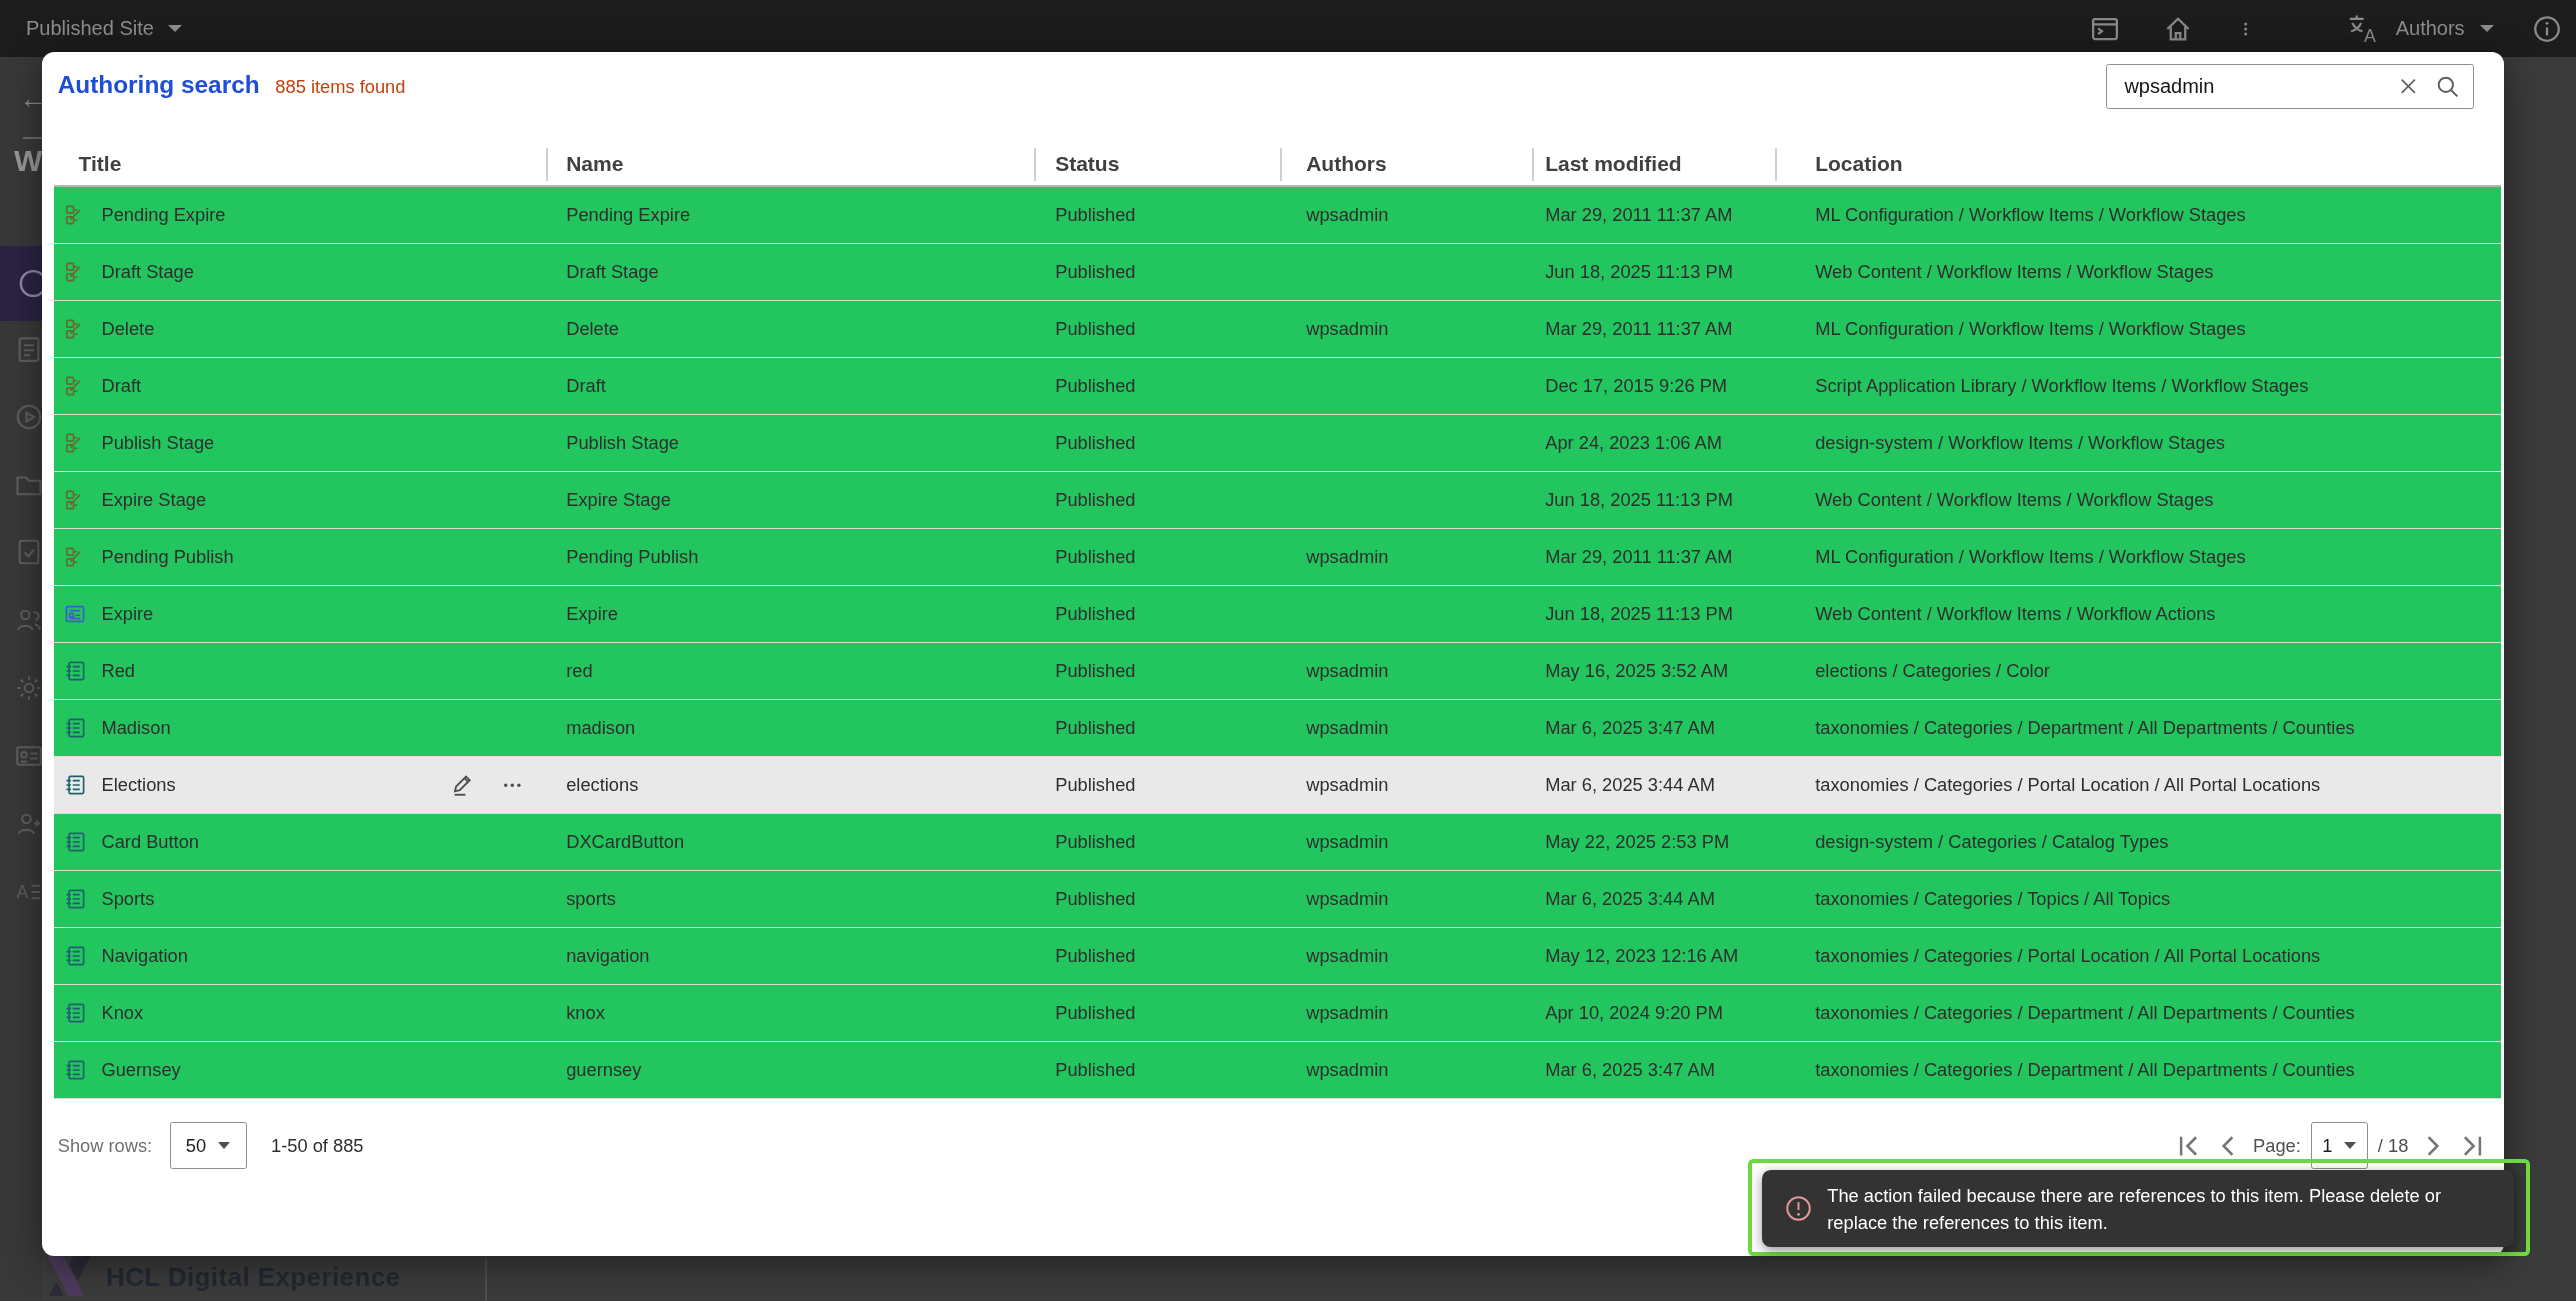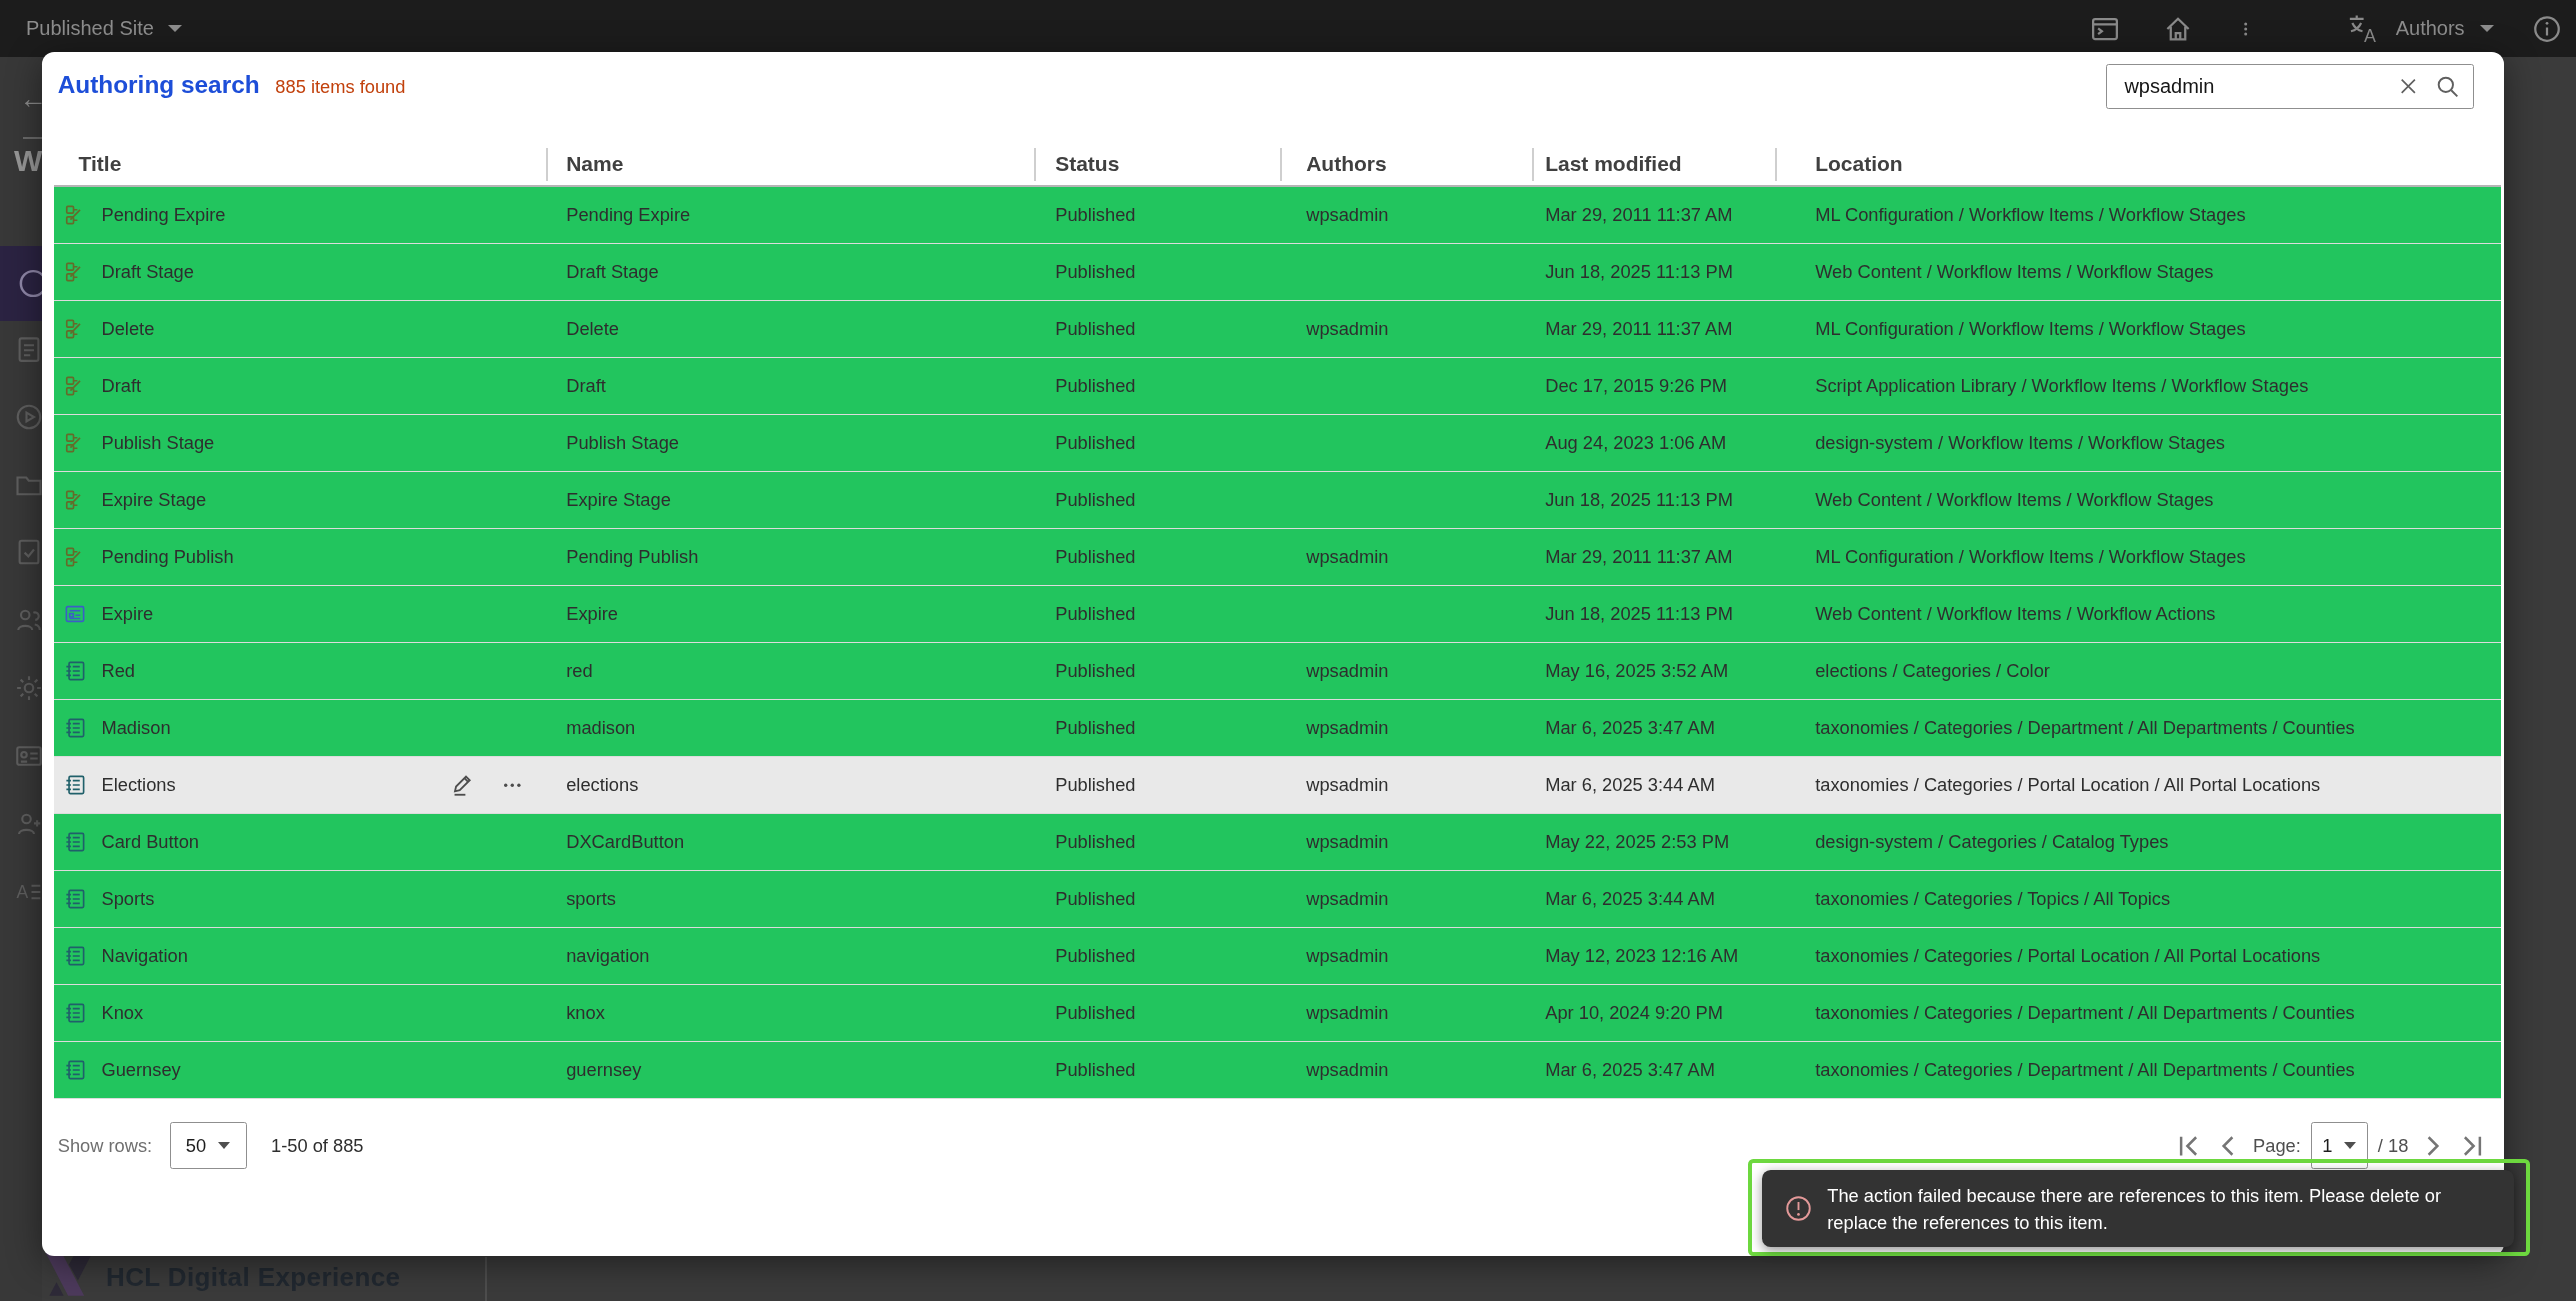--- a/index.html
+++ b/index.html
@@ -313,21 +313,21 @@
     <rect x="3" y="2.6" width="7.4" height="7.4" rx="1.2"></rect>
     <rect x="3" y="14" width="7.4" height="7.4" rx="1.2"></rect>
     <path d="M10.4 6.3h4.2 M10.4 17.7h4.2"></path>
   </svg>
 </span>
       <span class="txt">Publish Stage</span>
     </div>
     <div class="c-name">Publish Stage</div>
     <div class="c-status">Published</div>
     <div class="c-authors"></div>
-    <div class="c-modified">Aug 24, 2023 1:06 AM</div>
+    <div class="c-modified">Apr 24, 2023 1:06 AM</div>
     <div class="c-location">design-system / Workflow Items / Workflow Stages</div>
 
   </div>
 
   <div class="row">
     <div class="c-title">
       <span class="row-icon">
   <svg viewBox="0 0 24 24" fill="none" stroke="#656b2a" stroke-width="1.8">
     <path d="M7 17 L17.5 6.5"></path>
     <rect x="3" y="2.6" width="7.4" height="7.4" rx="1.2"></rect>

